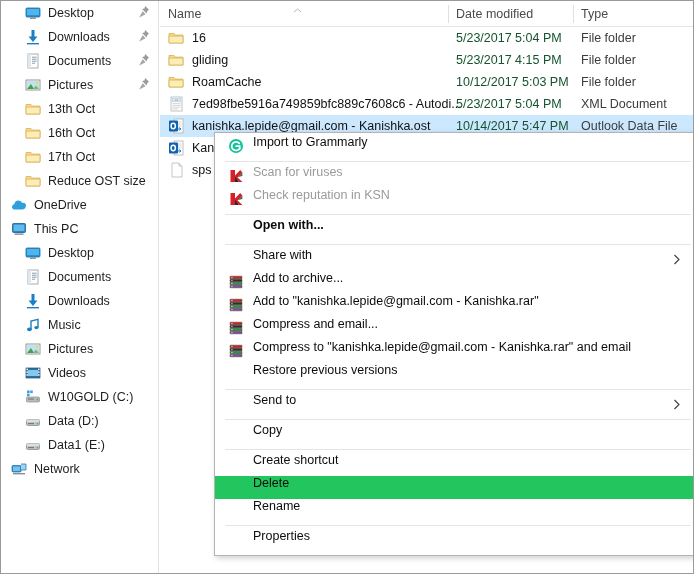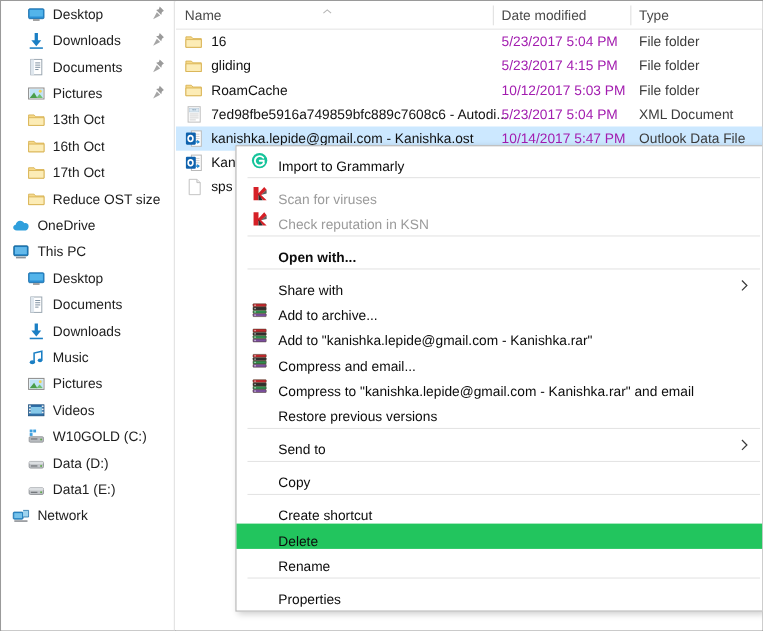--- a/index.html
+++ b/index.html
@@ -98,21 +98,21 @@
   .cell {
     position: absolute;
     top: 0; height: 22px;
     display: flex; align-items: center;
     font-size: 12.5px;
     color: #111111;
     white-space: nowrap;
     overflow: hidden;
   }
   .cell-name { left: 8px; }
-  .cell-date { left: 296px; color: #a21caf; }
+  .cell-date { left: 296px; color: #14532d; }
   .cell-type { left: 421px; color: #3c3c3c; }
   .file-ico {
     width: 18px; height: 16px;
     flex: 0 0 18px;
     margin-right: 6px;
     position: relative;
   }
 
   
   #ctx-menu {
@@ -121,21 +121,21 @@
     width: 480px;
     background: #ffffff;
     border: 1px solid #b4b4b4;
     box-shadow: 2px 2px 6px rgba(0,0,0,0.20);
     padding: 2px 0 3px 0;
     z-index: 30;
   }
   .mi {
     position: relative;
     display: flex;
-    align-items: flex-end;
+    align-items: flex-start;
     height: 23px;
     padding-left: 38px;
     padding-right: 26px;
     font-size: 12.5px;
     color: #0c0c0c;
     white-space: nowrap;
   }
   .mi.bold { font-weight: bold; }
   .mi.disabled { color: #9b9b9b; }
   .mi.highlight { background: #22c55e; }

